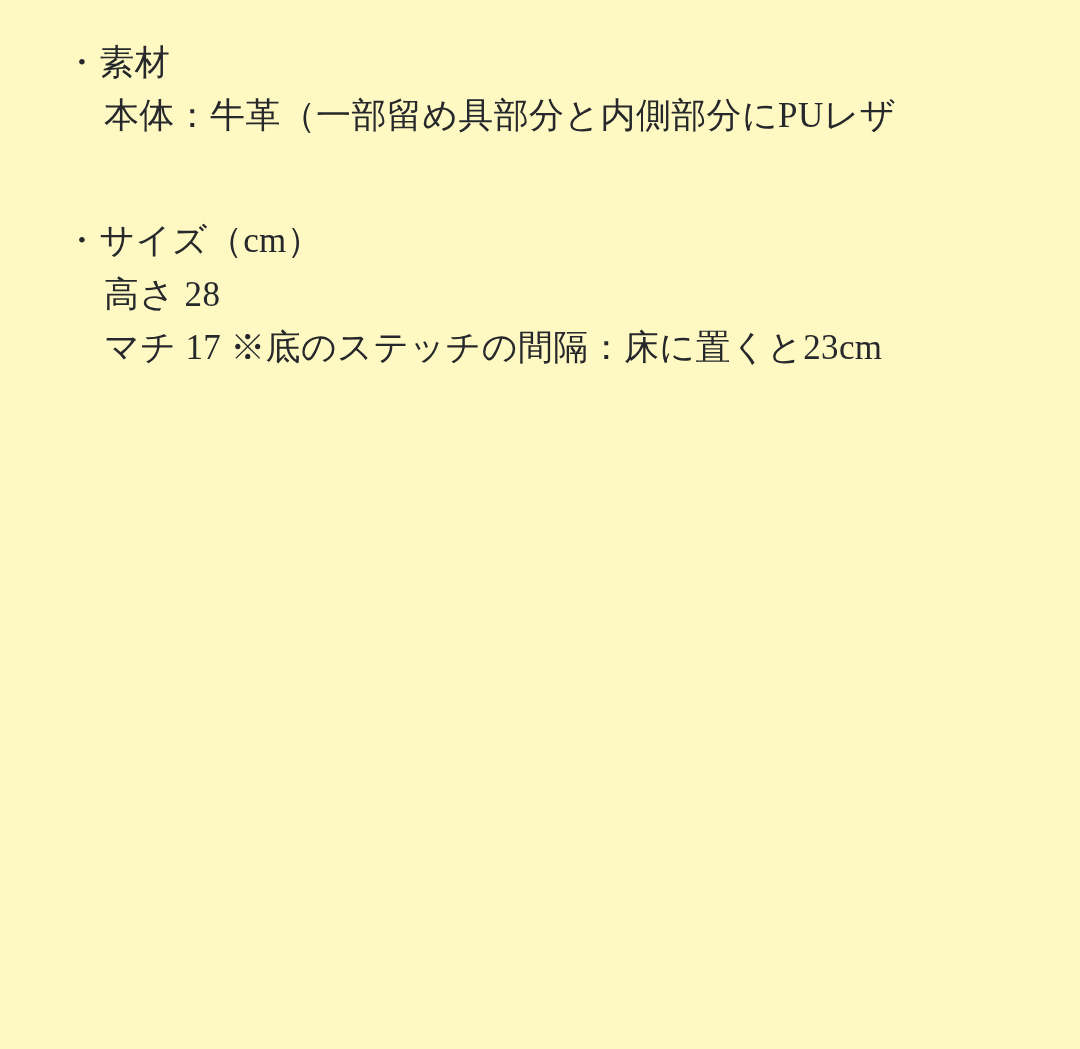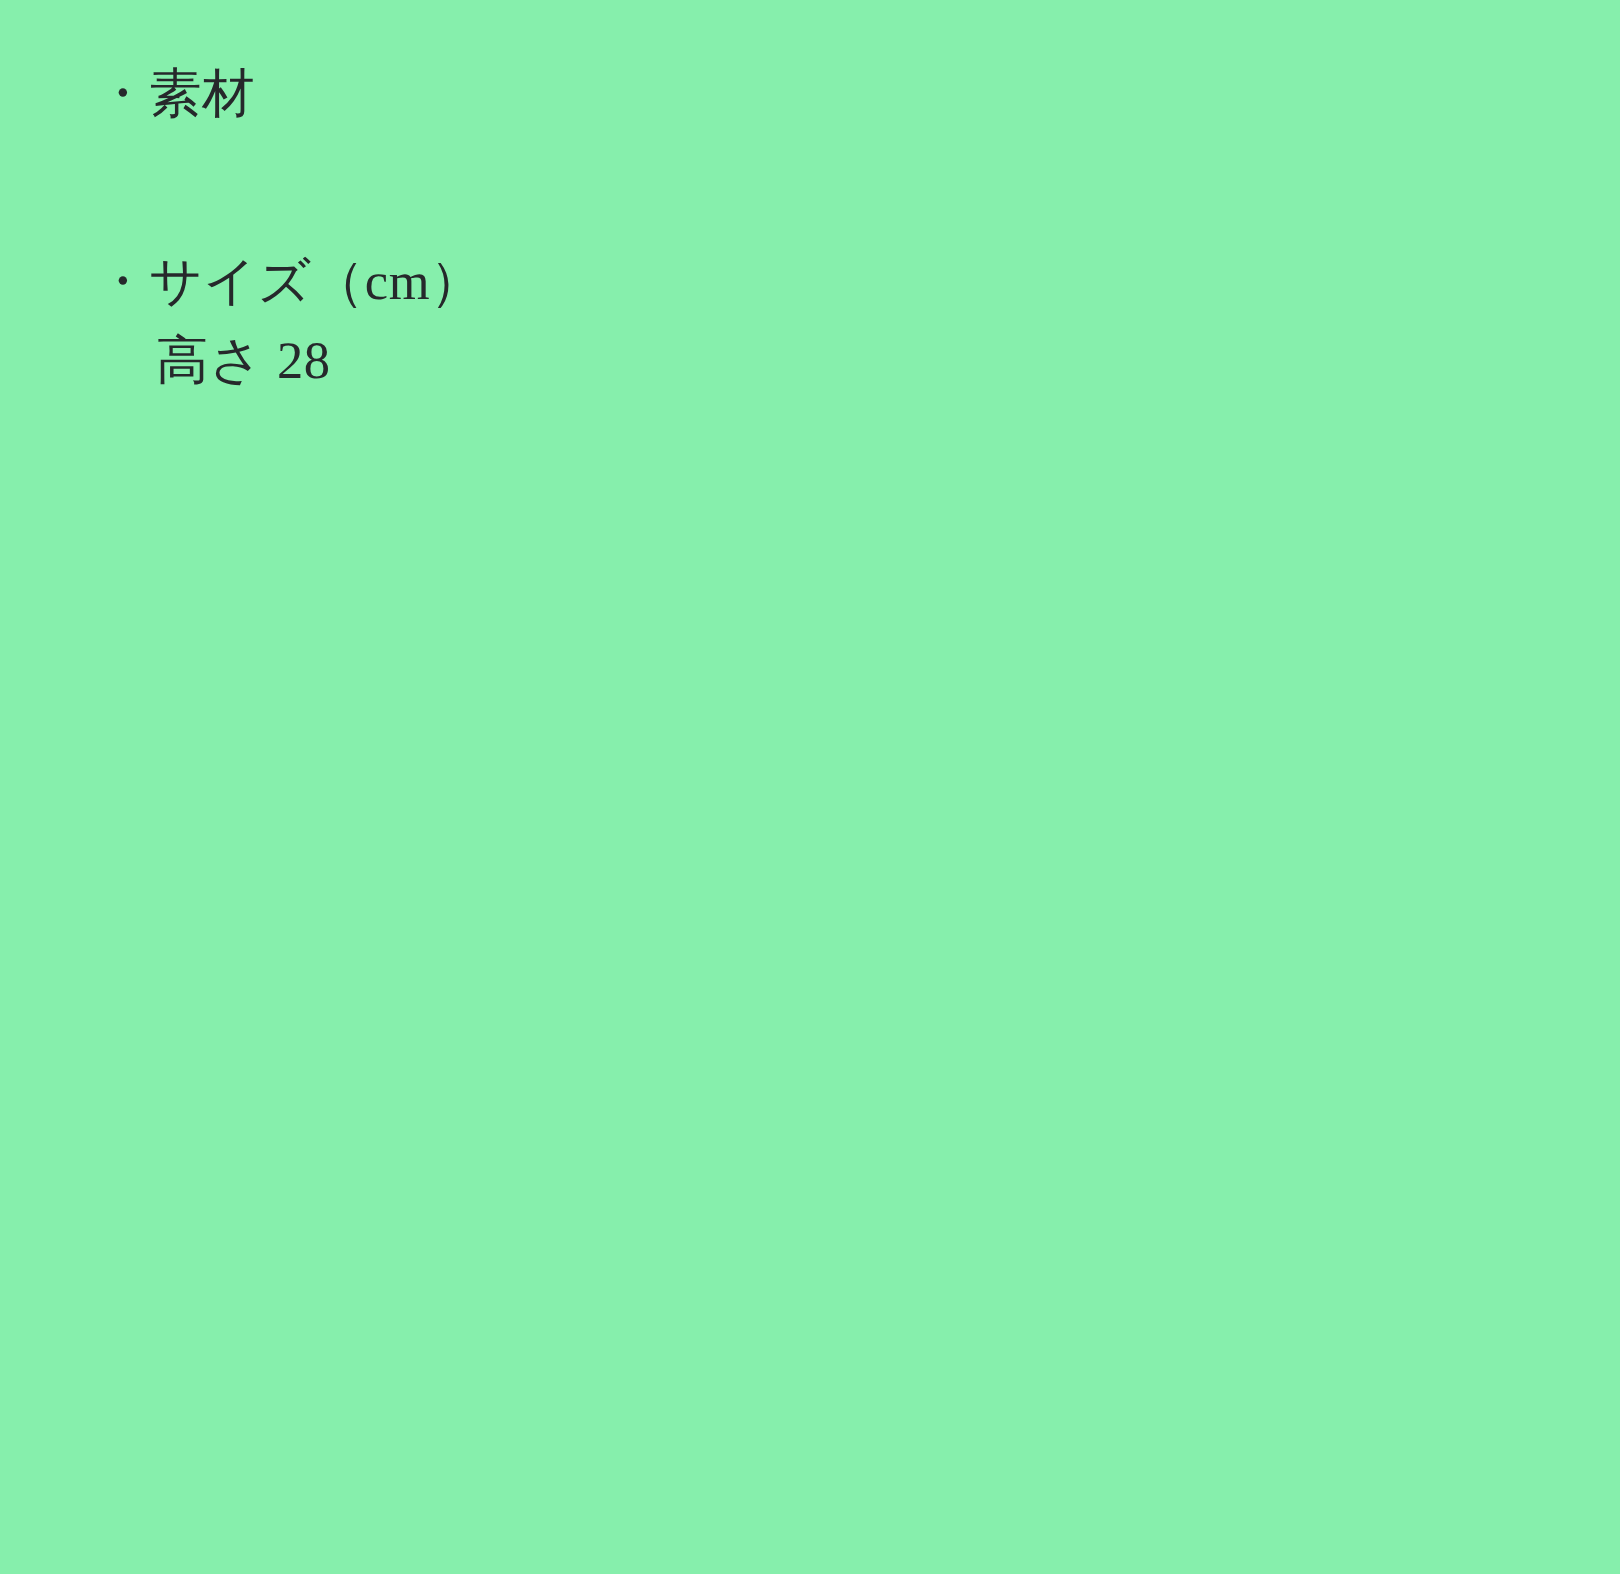--- a/index.html
+++ b/index.html
@@ -12,21 +12,21 @@
     height: 1049px;
     font-family: "Liberation Serif", "DejaVu Serif", serif;
     color: #26282b;
     overflow: hidden;
   }
   .page {
     box-sizing: border-box;
     width: 1080px;
     height: 1049px;
     padding: 36px 64px 0 64px;
-    background: #86efac;
+    background: #fef9c3;
   }
   .block {
     margin: 0;
   }
   .line {
     font-size: 35px;
     line-height: 1.52;
     letter-spacing: 0.01em;
     white-space: pre-wrap;
     word-break: break-word;
@@ -45,27 +45,29 @@
     line-height: 1.52;
   }
 </style>
 </head>
 <body>
 
 <div class="page">
 
   <div class="block">
     <div class="line bullet-line">・素材</div>
+    <div class="line indent">本体：牛革（一部留め具部分と内側部分にPUレザ</div>
   </div>
 
   <div class="spacer-lg"></div>
 
   <div class="block">
     <div class="line bullet-line">・サイズ（cm）</div>
     <div class="line indent">高さ 28</div>
+    <div class="line indent">マチ 17 ※底のステッチの間隔：床に置くと23cm</div>
   </div>
 
   <div class="spacer-md"></div>
 
 
   <div class="spacer-md"></div>
 
 
 </div>
 

